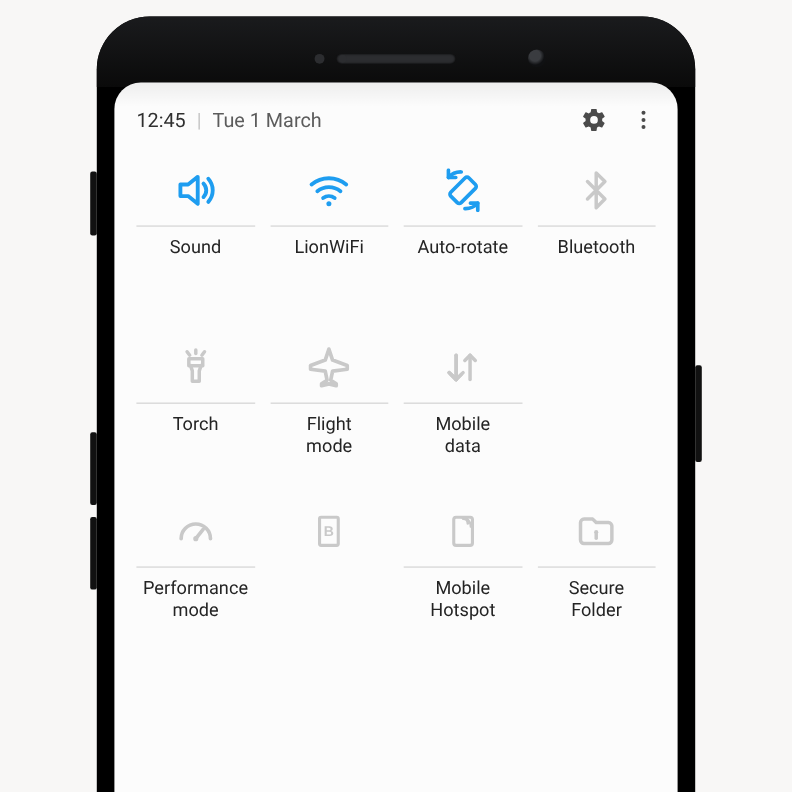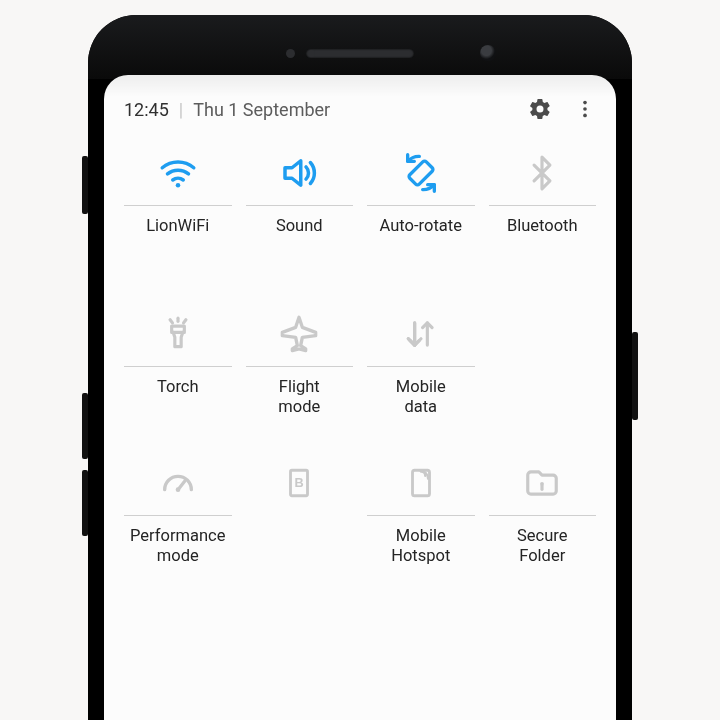--- a/index.html
+++ b/index.html
@@ -51,58 +51,58 @@
     <div class="speaker"></div>
     <div class="dot d1"></div>
     <div class="dot d2"></div>
     <div class="cam"></div>
 
     <div class="screen">
 
       <div class="status">
         <span class="time">12:45</span>
         <span class="sep">|</span>
-        <span>Thu 1 September</span>
+        <span>Tue 1 March</span>
         <span class="spacer"></span>
         <button class="icon-btn gear">
           <svg width="24" height="24" viewBox="0 0 24 24" fill="#4b4b4b">
               <path d="M19.4 13a7.5 7.5 0 0 0 .06-1 7.5 7.5 0 0 0-.06-1l2.11-1.65a.5.5 0 0 0 .12-.64l-2-3.46a.5.5 0 0 0-.61-.22l-2.49 1a7.3 7.3 0 0 0-1.73-1l-.38-2.65A.5.5 0 0 0 13.9 2h-4a.5.5 0 0 0-.49.42L9 5.07a7.3 7.3 0 0 0-1.73 1l-2.49-1a.5.5 0 0 0-.61.22l-2 3.46a.5.5 0 0 0 .12.64L4.4 11a7.5 7.5 0 0 0-.06 1 7.5 7.5 0 0 0 .06 1l-2.11 1.65a.5.5 0 0 0-.12.64l2 3.46a.5.5 0 0 0 .61.22l2.49-1a7.3 7.3 0 0 0 1.73 1l.38 2.65a.5.5 0 0 0 .49.42h4a.5.5 0 0 0 .49-.42l.38-2.65a7.3 7.3 0 0 0 1.73-1l2.49 1a.5.5 0 0 0 .61-.22l2-3.46a.5.5 0 0 0-.12-.64Zm-7.4 2.5A3.5 3.5 0 1 1 15.5 12 3.5 3.5 0 0 1 12 15.5Z"></path>
             </svg>
         </button>
         <button class="icon-btn">
           <svg width="22" height="22" viewBox="0 0 24 24" fill="#4b4b4b">
               <circle cx="12" cy="5" r="2"></circle>
               <circle cx="12" cy="12" r="2"></circle>
               <circle cx="12" cy="19" r="2"></circle>
             </svg>
         </button>
       </div>
 
       <div class="grid">
 
         <div class="tile active">
           <div class="tile-icon">
+              <svg width="42" height="42" viewBox="0 0 24 24" fill="none" stroke="currentColor" stroke-width="2" stroke-linecap="round" stroke-linejoin="round">
+                <path d="M4 9v6h4l5 4V5L8 9H4z" fill="none"></path>
+                <path d="M16 8.5a5 5 0 0 1 0 7"></path>
+                <path d="M18.5 6a9 9 0 0 1 0 12"></path>
+              </svg>
+            </div>
+          <div class="tile-rule">Sound</div>
+        </div>
+        <div class="tile active">
+          <div class="tile-icon">
               <svg width="42" height="42" viewBox="0 0 24 24" fill="none" stroke="currentColor" stroke-width="2" stroke-linecap="round">
                 <path d="M3 9a14 14 0 0 1 18 0"></path>
                 <path d="M6 12.5a9.5 9.5 0 0 1 12 0"></path>
                 <path d="M9 16a5 5 0 0 1 6 0"></path>
                 <circle cx="12" cy="19" r="1.3" fill="currentColor" stroke="none"></circle>
               </svg>
             </div>
           <div class="tile-rule">LionWiFi</div>
-        </div>
-        <div class="tile active">
-          <div class="tile-icon">
-              <svg width="42" height="42" viewBox="0 0 24 24" fill="none" stroke="currentColor" stroke-width="2" stroke-linecap="round" stroke-linejoin="round">
-                <path d="M4 9v6h4l5 4V5L8 9H4z" fill="none"></path>
-                <path d="M16 8.5a5 5 0 0 1 0 7"></path>
-                <path d="M18.5 6a9 9 0 0 1 0 12"></path>
-              </svg>
-            </div>
-          <div class="tile-rule">Sound</div>
         </div>
         <div class="tile active">
           <div class="tile-icon">
               <svg width="40" height="40" viewBox="0 0 24 24" fill="none" stroke="currentColor" stroke-width="2" stroke-linecap="round" stroke-linejoin="round">
                 <rect x="8" y="5" width="8" height="14" rx="1.5" transform="rotate(45 12 12)"></rect>
                 <path d="M4 5a9 9 0 0 1 7-3"></path>
                 <polyline points="4 1 4 5 8 5"></polyline>
                 <path d="M20 19a9 9 0 0 1-7 3"></path>
                 <polyline points="20 23 20 19 16 19"></polyline>
               </svg>

